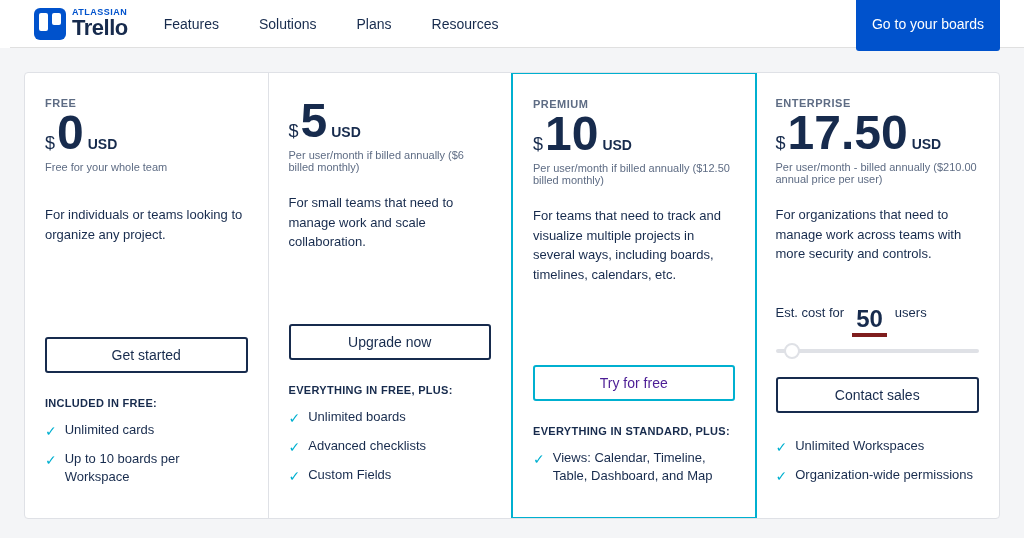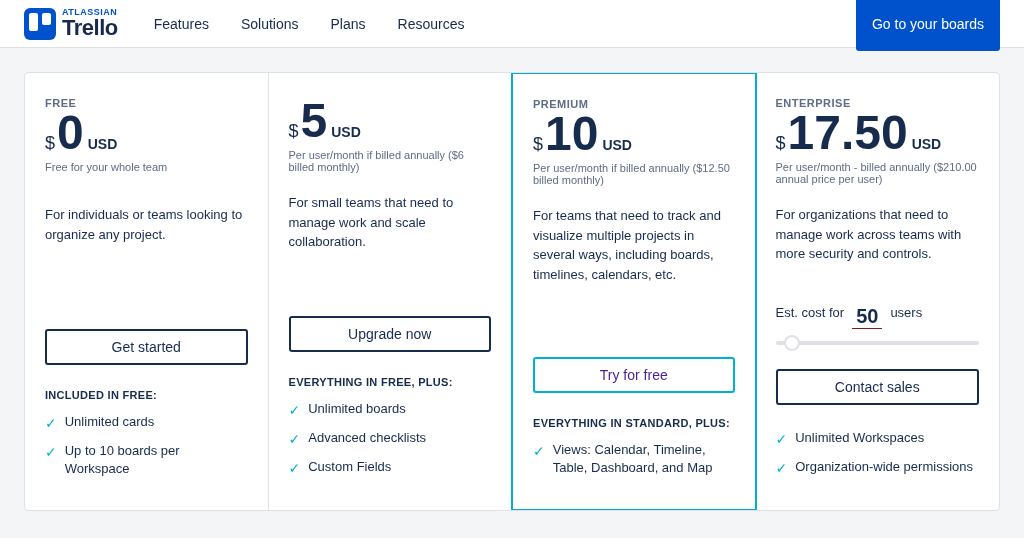--- a/index.html
+++ b/index.html
@@ -2,28 +2,28 @@
 <html><head>
   <meta charset="utf-8">
   <style>
     * { box-sizing: border-box; margin: 0; padding: 0; }
     body { font-family: -apple-system, BlinkMacSystemFont, 'Segoe UI', sans-serif; font-size: 14px; color: #172b4d; background: #fff; }
 
     
     nav {
       display: flex; align-items: center; padding: 0 24px;
       height: 48px; background: #fff; border-bottom: 1px solid #e0e0e0;
-      position: relative; z-index: 10;
+      position: relative; z-index: 10; margin-left: 10px;
     }
     .nav-logo { display: flex; align-items: center; gap: 6px; text-decoration: none; margin-right: 24px; }
     .nav-logo-icon { width: 32px; height: 32px; }
     .nav-logo-text { display: flex; flex-direction: column; line-height: 1; }
     .nav-logo-atlassian { font-size: 9px; color: #0052cc; font-weight: 600; letter-spacing: 0.5px; }
     .nav-logo-trello { font-size: 22px; font-weight: 700; color: #172b4d; letter-spacing: -0.5px; }
-    .nav-links { display: flex; align-items: flex-start; gap: 8px; flex: 1; }
+    .nav-links { display: flex; align-items: flex-start; gap: 16px; flex: 1; }
     .nav-link {
       padding: 0 12px; height: 48px; display: flex; align-items: center;
       font-size: 14px; color: #172b4d; cursor: pointer; text-decoration: none;
       border: none; background: none;
     }
     .nav-link-active { font-weight: 500; }
     .nav-cta {
       background: #0052cc; color: #fff; padding: 8px 16px;
       border-radius: 3px; font-size: 14px; font-weight: 500;
       cursor: pointer; border: none; white-space: nowrap;
@@ -70,21 +70,21 @@
 
     .features-label {
       font-size: 11px; font-weight: 700; color: #172b4d; text-transform: uppercase;
       margin-bottom: 12px; letter-spacing: 0.3px;
     }
     .feature-item { display: flex; align-items: flex-start; gap: 8px; margin-bottom: 8px; font-size: 13px; color: #172b4d; line-height: 1.4; }
     .check-icon { color: #00b0d0; font-size: 14px; flex-shrink: 0; margin-top: 1px; }
 
     
     .est-cost-row { display: flex; align-items: flex-start; gap: 8px; margin-bottom: 12px; font-size: 13px; color: #172b4d; }
-    .est-cost-num { font-size: 20px; font-weight: 700; border-bottom: 1px solid #7f1d1d; padding: 0 4px; }
+    .est-cost-num { font-size: 24px; font-weight: 700; border-bottom: 4px solid #7f1d1d; padding: 0 4px; }
     .slider-track { width: 100%; height: 4px; background: #dfe1e6; border-radius: 2px; margin-bottom: 24px; position: relative; }
     .slider-thumb { width: 16px; height: 16px; background: #fff; border: 2px solid #dfe1e6; border-radius: 50%; position: absolute; top: -6px; left: 8px; }
   </style>
 </head>
 <body>
 
 <nav>
   <a class="nav-logo" href="#">
     <svg class="nav-logo-icon" viewBox="0 0 32 32" fill="none">
       <rect width="32" height="32" rx="6" fill="#0052CC"></rect>

